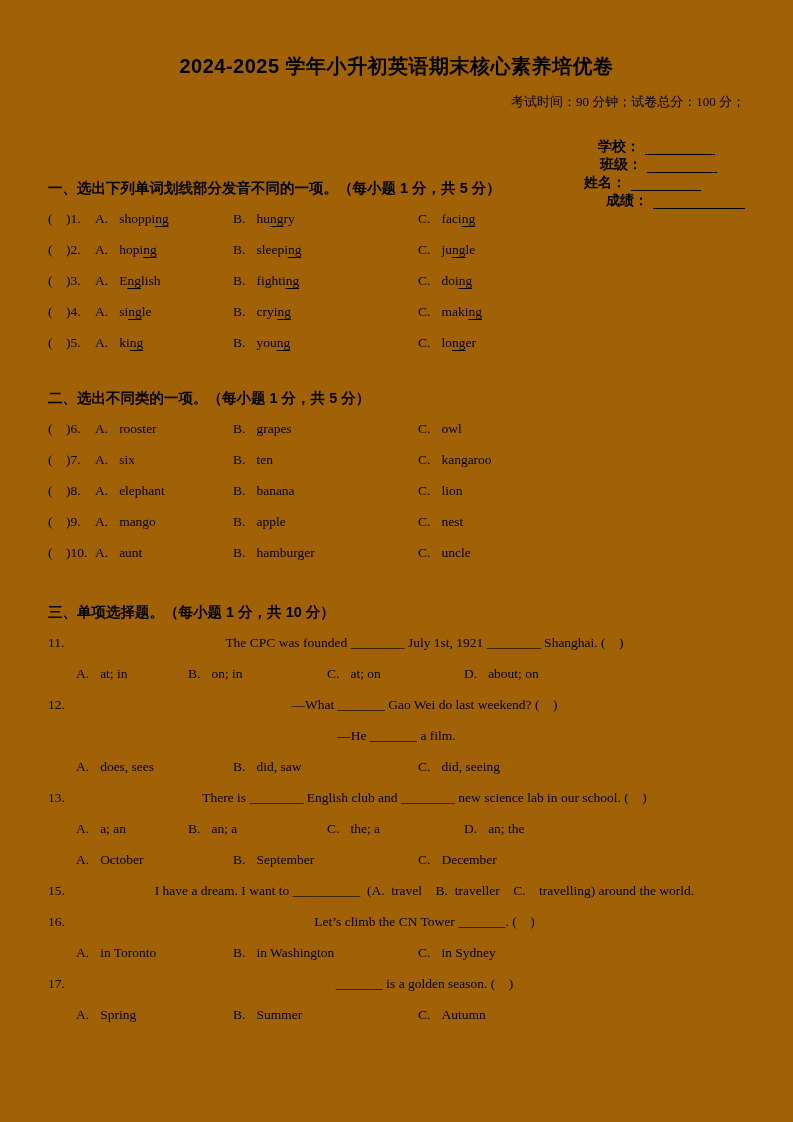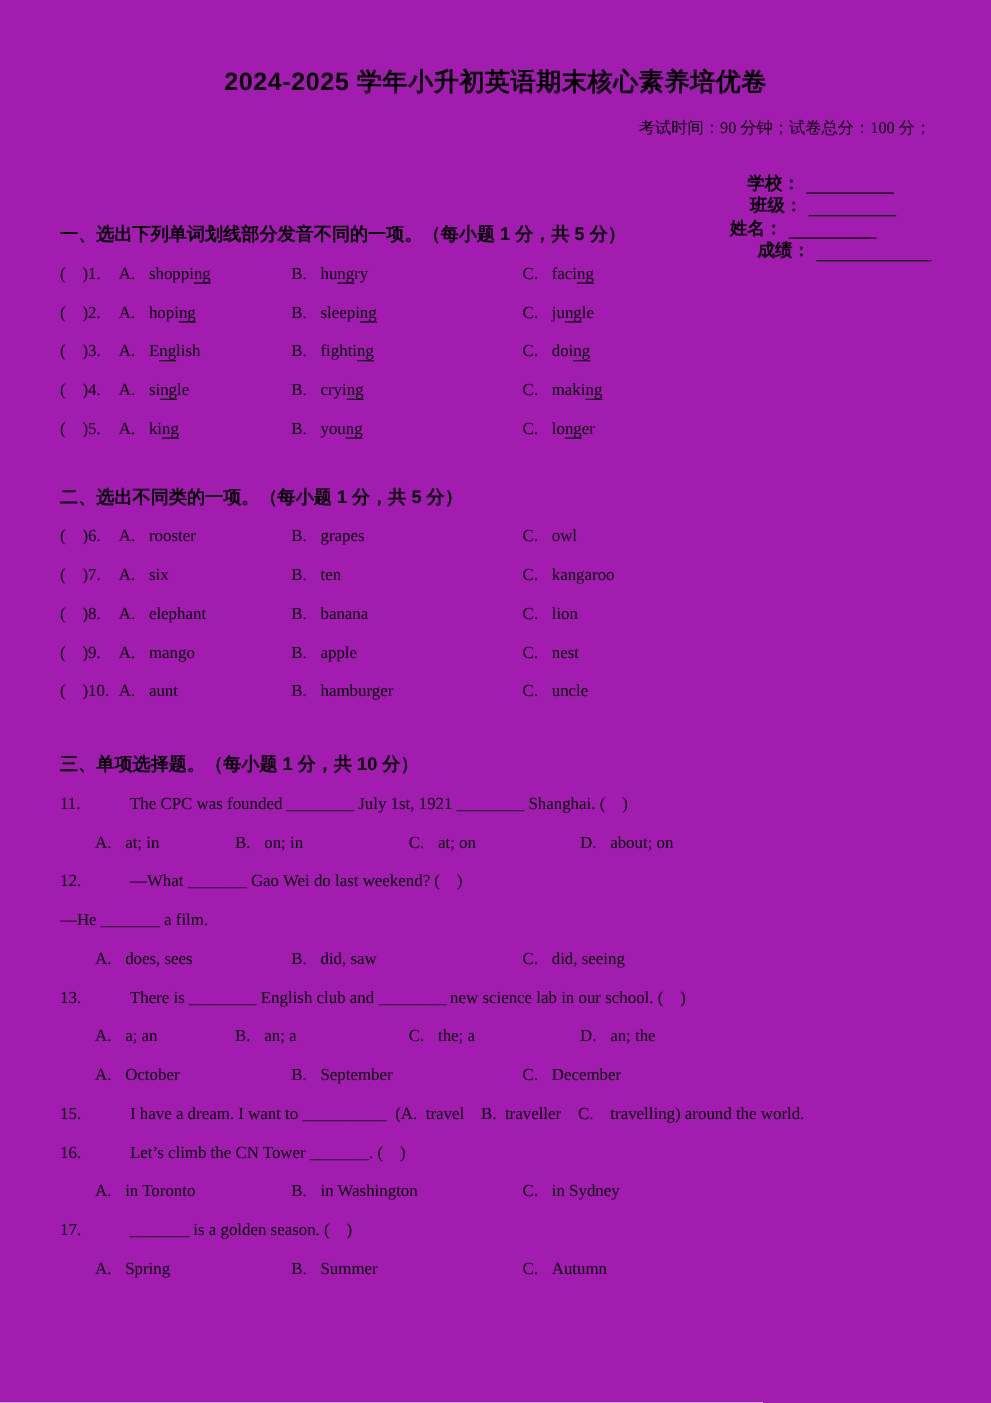--- a/index.html
+++ b/index.html
@@ -1,17 +1,17 @@
 <!DOCTYPE html>
 <html><head>
 <meta charset="utf-8">
 <style>
   html,body { margin:0; padding:0; background:#ffffff; }
   .page {
-    width:793px; height:1122px; background:#a21caf; color:#000;
+    width:793px; height:1122px; background:#a16207; color:#000;
     font-family:"Liberation Serif", serif;
     box-sizing:border-box; padding:0 48px 0 48px; overflow:hidden;
     position:relative; margin:0 auto;
   }
   .title {
     font-family:"Liberation Sans", sans-serif; font-weight:700;
     font-size:20px; line-height:28px; text-align:center;
     margin:52px 0 0 0; letter-spacing:0.5px;
   }
   .meta {
@@ -44,21 +44,21 @@
   .qprefix { width:47px; flex:none; }
   .opt { display:flex; }
   .optlabel { margin-right:11px; }
   .optA3 { width:138px; flex:none; }
   .optB3 { width:185px; flex:none; }
   .u { text-decoration:underline; text-underline-offset:3px; }
   .qline {
     display:flex; line-height:31px; font-size:13.5px; white-space:pre-wrap;gap:28px;
   }
   .qnum { width:28px; flex:none; }
-  .qtext { flex:1; }
+  .qtext { flex:1;text-align:center; }
   .optrow {
     display:flex; line-height:31px; font-size:13.5px;
     white-space:pre; padding-left:28px;
   }
   .o4a { width:112px; flex:none; } .o4b { width:139px; flex:none; } .o4c { width:137px; flex:none; }
   .o3a { width:157px; flex:none; } .o3b { width:185px; flex:none; }
 </style>
 </head>
 <body>
 

